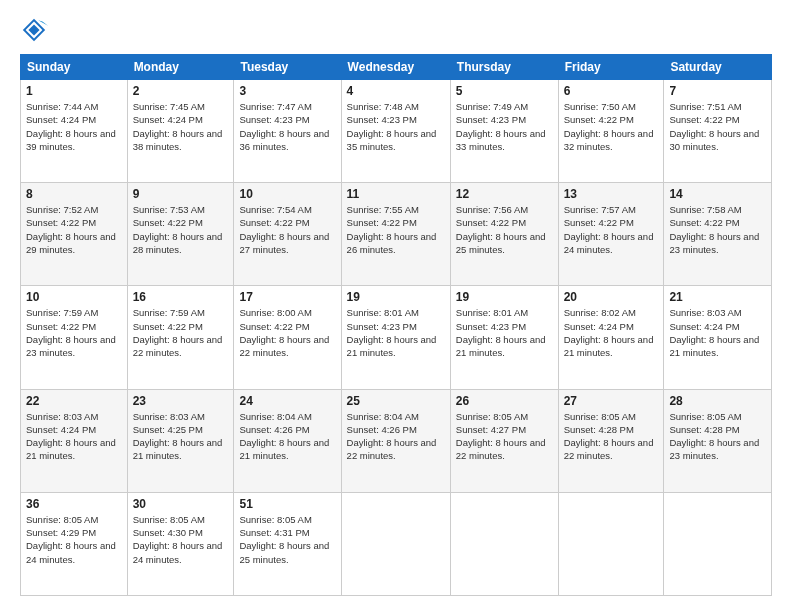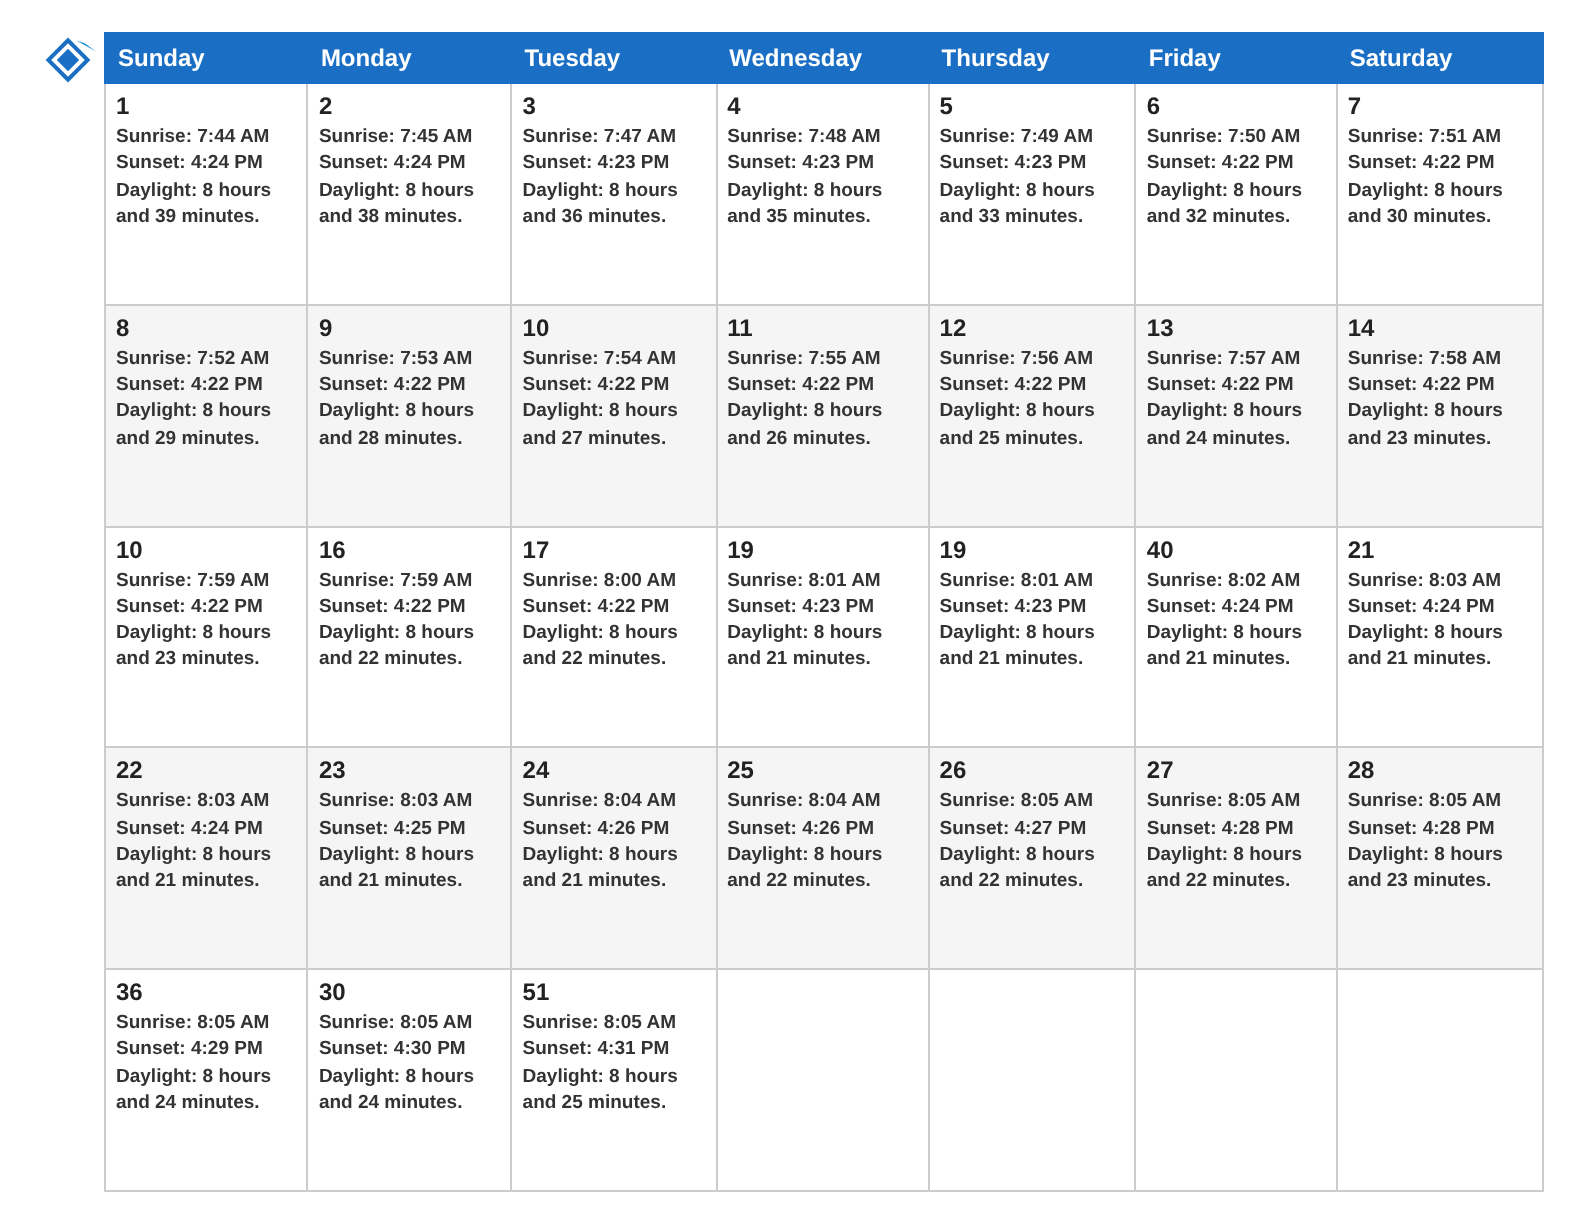--- a/index.html
+++ b/index.html
@@ -8,21 +8,21 @@
       background: #fff;
       width: 792px;
       height: 612px;
       overflow: hidden;
     }
     .page {
       width: 792px;
       height: 612px;
       padding: 16px 20px;
       display: flex;
-      flex-direction: row;
+      flex-direction: column;
     }
     .header {
       display: flex;
       justify-content: space-between;
       align-items: flex-start;
       margin-bottom: 10px;
     }
     .logo {
       display: flex;
       align-items: center;
@@ -82,21 +82,20 @@
       font-size: 12px;
       font-weight: bold;
       color: #222;
       display: block;
       margin-bottom: 2px;
     }
     .day-info {
       font-size: 9.5px;
       color: #333;
       line-height: 1.4;
-      font-weight: bold;
     }
     .empty-cell {
       background: #fff !important;
     }
     .calendar tr:nth-child(even) td.empty-cell {
       background: #f5f5f5 !important;
     }
   </style>
 </head>
 <body>
@@ -151,21 +150,21 @@
           <td><span class="day-num">12</span><span class="day-info">Sunrise: 7:56 AM<br>Sunset: 4:22 PM<br>Daylight: 8 hours and 25 minutes.</span></td>
           <td><span class="day-num">13</span><span class="day-info">Sunrise: 7:57 AM<br>Sunset: 4:22 PM<br>Daylight: 8 hours and 24 minutes.</span></td>
           <td><span class="day-num">14</span><span class="day-info">Sunrise: 7:58 AM<br>Sunset: 4:22 PM<br>Daylight: 8 hours and 23 minutes.</span></td>
         </tr>
         <tr>
           <td><span class="day-num">10</span><span class="day-info">Sunrise: 7:59 AM<br>Sunset: 4:22 PM<br>Daylight: 8 hours and 23 minutes.</span></td>
           <td><span class="day-num">16</span><span class="day-info">Sunrise: 7:59 AM<br>Sunset: 4:22 PM<br>Daylight: 8 hours and 22 minutes.</span></td>
           <td><span class="day-num">17</span><span class="day-info">Sunrise: 8:00 AM<br>Sunset: 4:22 PM<br>Daylight: 8 hours and 22 minutes.</span></td>
           <td><span class="day-num">19</span><span class="day-info">Sunrise: 8:01 AM<br>Sunset: 4:23 PM<br>Daylight: 8 hours and 21 minutes.</span></td>
           <td><span class="day-num">19</span><span class="day-info">Sunrise: 8:01 AM<br>Sunset: 4:23 PM<br>Daylight: 8 hours and 21 minutes.</span></td>
-          <td><span class="day-num">40</span><span class="day-info">Sunrise: 8:02 AM<br>Sunset: 4:24 PM<br>Daylight: 8 hours and 21 minutes.</span></td>
+          <td><span class="day-num">20</span><span class="day-info">Sunrise: 8:02 AM<br>Sunset: 4:24 PM<br>Daylight: 8 hours and 21 minutes.</span></td>
           <td><span class="day-num">21</span><span class="day-info">Sunrise: 8:03 AM<br>Sunset: 4:24 PM<br>Daylight: 8 hours and 21 minutes.</span></td>
         </tr>
         <tr>
           <td><span class="day-num">22</span><span class="day-info">Sunrise: 8:03 AM<br>Sunset: 4:24 PM<br>Daylight: 8 hours and 21 minutes.</span></td>
           <td><span class="day-num">23</span><span class="day-info">Sunrise: 8:03 AM<br>Sunset: 4:25 PM<br>Daylight: 8 hours and 21 minutes.</span></td>
           <td><span class="day-num">24</span><span class="day-info">Sunrise: 8:04 AM<br>Sunset: 4:26 PM<br>Daylight: 8 hours and 21 minutes.</span></td>
           <td><span class="day-num">25</span><span class="day-info">Sunrise: 8:04 AM<br>Sunset: 4:26 PM<br>Daylight: 8 hours and 22 minutes.</span></td>
           <td><span class="day-num">26</span><span class="day-info">Sunrise: 8:05 AM<br>Sunset: 4:27 PM<br>Daylight: 8 hours and 22 minutes.</span></td>
           <td><span class="day-num">27</span><span class="day-info">Sunrise: 8:05 AM<br>Sunset: 4:28 PM<br>Daylight: 8 hours and 22 minutes.</span></td>
           <td><span class="day-num">28</span><span class="day-info">Sunrise: 8:05 AM<br>Sunset: 4:28 PM<br>Daylight: 8 hours and 23 minutes.</span></td>

